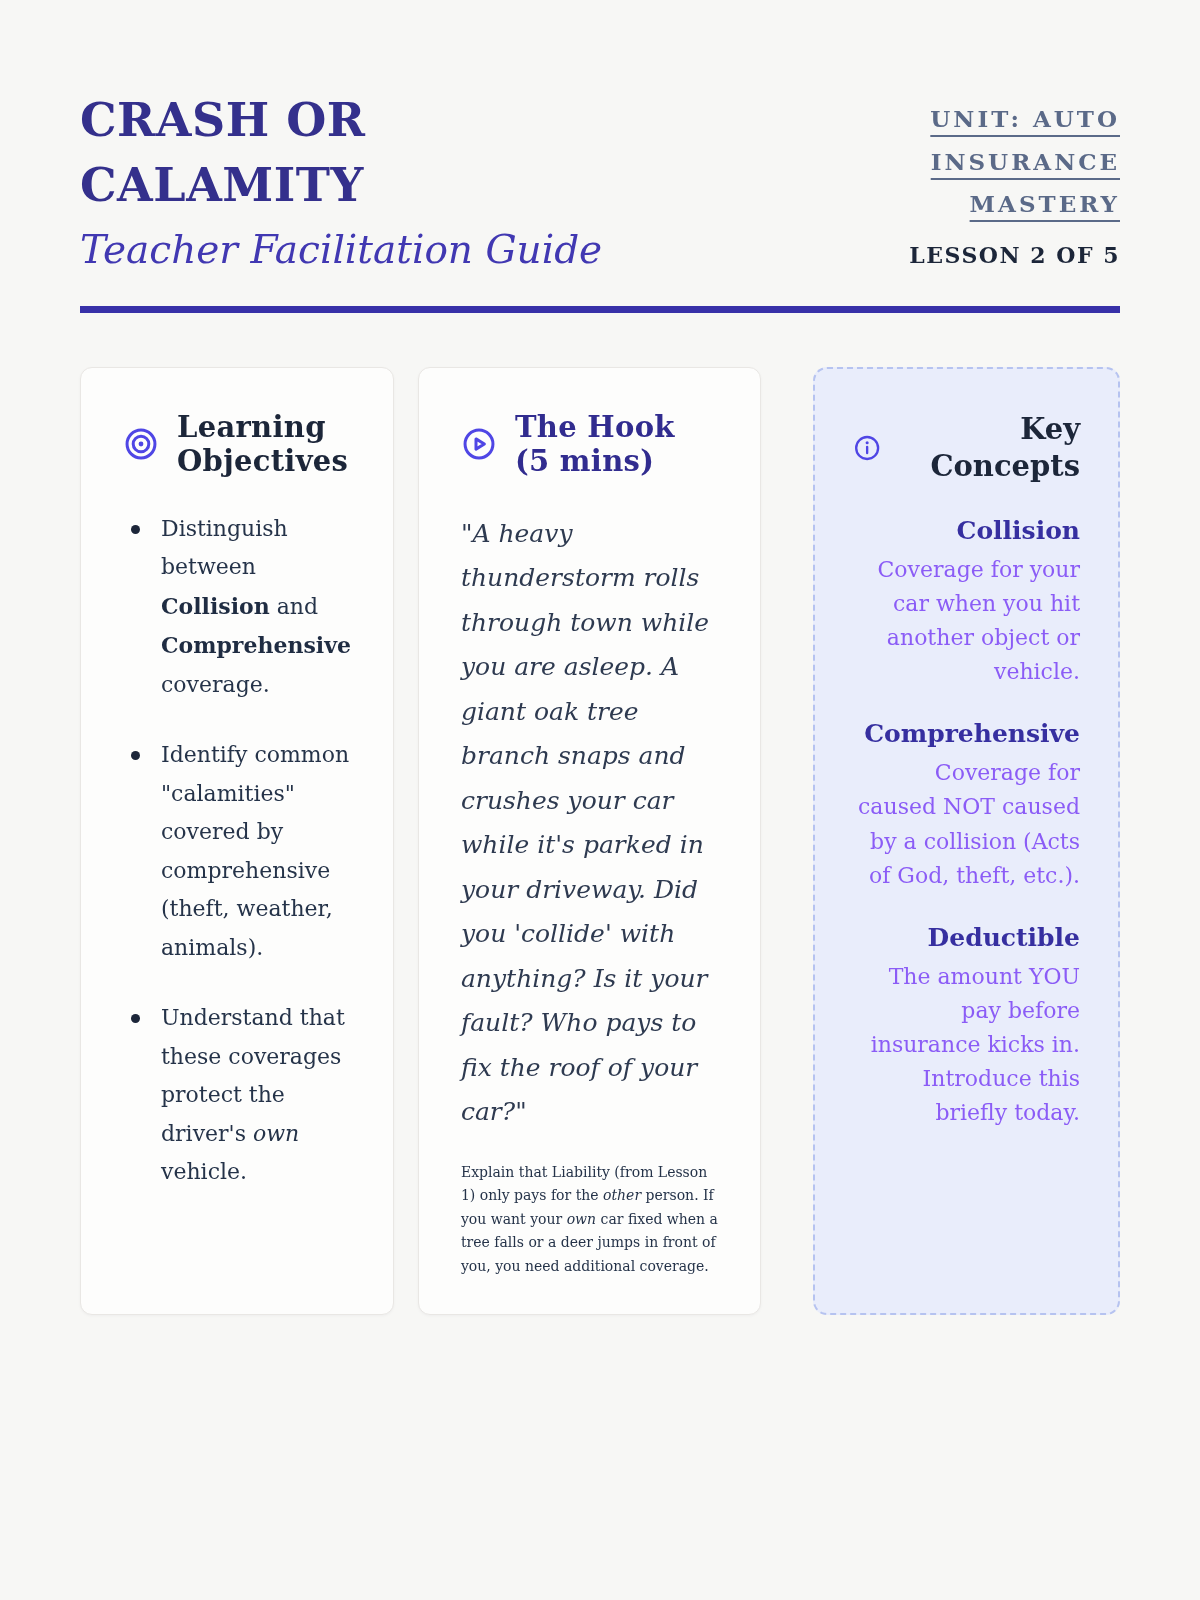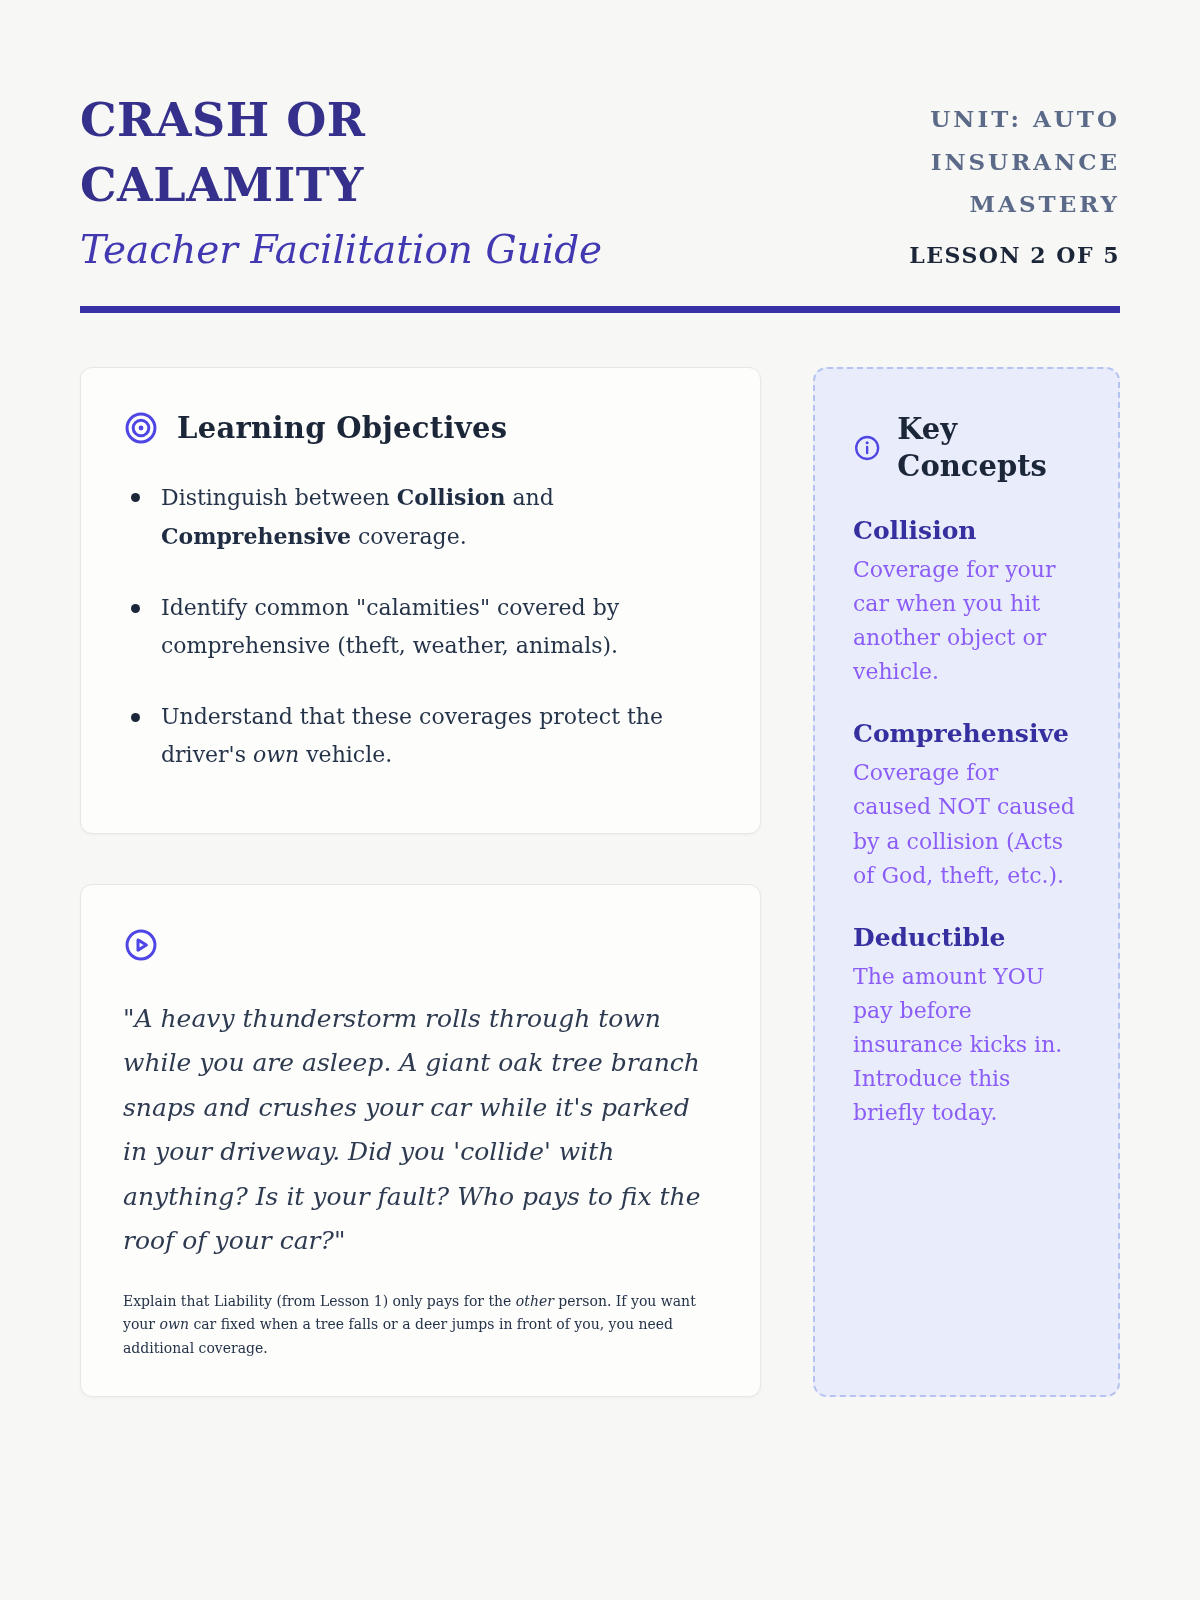--- a/index.html
+++ b/index.html
@@ -17,32 +17,32 @@
     font-size: 46px; line-height: 1.42; font-weight: 700;
     color: #34308c; letter-spacing: 0.5px;
   }
   .page-subtitle {
     font-size: 39px; font-style: italic; color: #4138b2; margin-top: 8px;
   }
   .header-right { text-align: right; max-width: 340px; padding-bottom: 4px; }
   .unit-badge {
     font-size: 23px; font-weight: 700; color: #5b6a88;
     letter-spacing: 3px; line-height: 1.85;
-    text-decoration-color: #5b6a88;
+    text-decoration: underline; text-decoration-color: #5b6a88;
     text-decoration-thickness: 2px; text-underline-offset: 8px;
   }
   .lesson-badge {
     font-size: 22px; font-weight: 700; color: #1c2639;
     letter-spacing: 1.5px; margin-top: 16px;
   }
   .header-rule { height: 7px; background: #3831a8; margin-top: 34px; }
 
   
   .main { display: grid; grid-template-columns: 1fr 307px; column-gap: 52px; margin-top: 54px; align-items: stretch; }
-  .left-col { display: flex; flex-direction: column; gap: 50px; }
+  .left-col { display: flex; flex-direction: row; gap: 24px; }
 
   .card {
     background: #fdfdfc; border: 1px solid #e9e7e4; border-radius: 12px;
     padding: 42px 42px 36px 42px;
     box-shadow: 0 1px 3px rgba(30,35,60,0.04);
   }
   .card-head { display: flex; align-items: center; gap: 18px; }
   .card-head svg { flex: 0 0 auto; display: block; }
   .card-title { font-size: 29px; font-weight: 700; color: #1c2639; letter-spacing: 0.3px; }
   .card-title.indigo { color: #312c8f; }
@@ -62,20 +62,21 @@
     margin-top: 34px; font-size: 25px; font-style: italic;
     line-height: 1.78; color: #2e3a50;
   }
   .hook-note { margin-top: 26px; font-size: 14px; line-height: 1.68; color: #253349; }
   .hook-note i, .objectives-list i { font-style: italic; }
 
   
   .key-panel {
     background: #e9edfb; border: 2px dashed #b6c3f0; border-radius: 14px;
     padding: 42px 38px;
+    text-align: right;
   }
   .key-head { display: flex; align-items: center; gap: 16px; }
   .key-title { font-size: 29px; font-weight: 700; color: #1c2639; line-height: 1.3; }
   .concept { margin-top: 30px; }
   .concept-term { font-size: 25px; font-weight: 700; color: #362fa0; }
   .concept-def { margin-top: 8px; font-size: 22px; line-height: 1.55; color: #8b5cf6; }
 
   
   .steps-section { margin-top: 66px; }
   .steps-title { font-size: 35px; font-weight: 700; color: #1c2639; letter-spacing: 0.3px; }
@@ -130,20 +131,21 @@
           </li>
         </ul>
       </div>
 
       <div class="card">
         <div class="card-head">
           <svg class="icon-purple" width="36" height="36" viewBox="0 0 24 24" fill="none" stroke="currentColor" stroke-width="2">
             <circle cx="12" cy="12" r="9.3"></circle>
             <path d="M10 8.6 L15.6 12 L10 15.4 Z" stroke-linejoin="round"></path>
           </svg>
+          <span class="card-title indigo">The Hook (5 mins)</span>
         </div>
         <div class="hook-quote">"A heavy thunderstorm rolls through town while you are asleep. A giant oak tree branch snaps and crushes your car while it's parked in your driveway. Did you 'collide' with anything? Is it your fault? Who pays to fix the roof of your car?"</div>
         <div class="hook-note"><span>Explain that Liability (from Lesson 1) only pays for the </span><i>other</i><span> person. If you want your </span><i>own</i><span> car fixed when a tree falls or a deer jumps in front of you, you need additional coverage.</span></div>
       </div>
 
     </div>
 
     <div class="key-panel">
       <div class="key-head">
         <svg class="icon-purple" width="34" height="34" viewBox="0 0 24 24" fill="none" stroke="currentColor" stroke-width="2">

